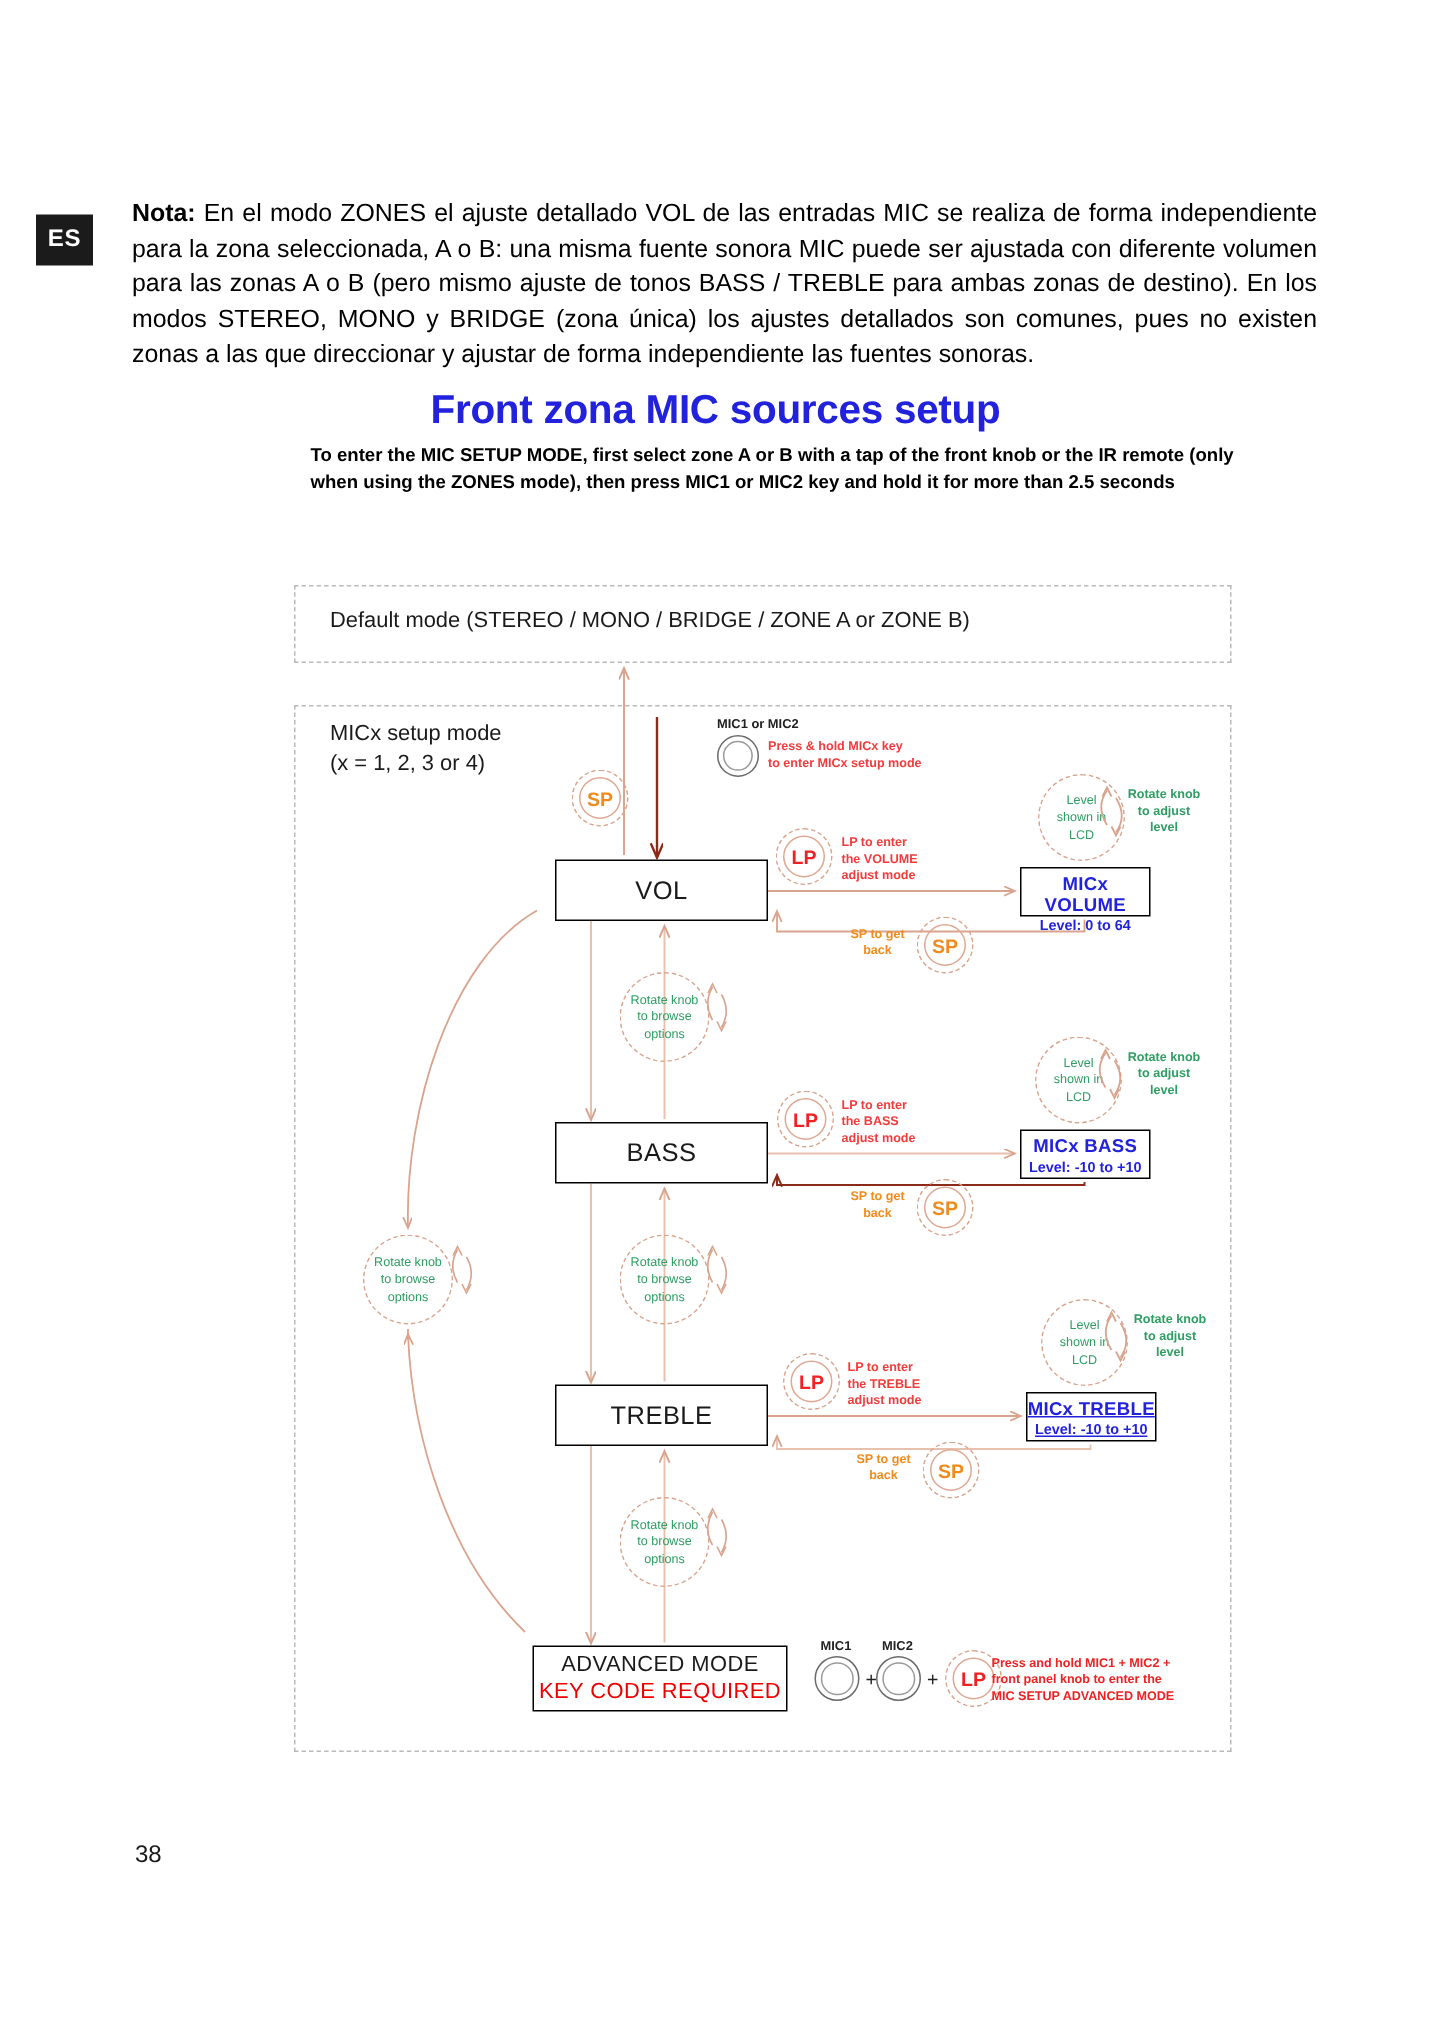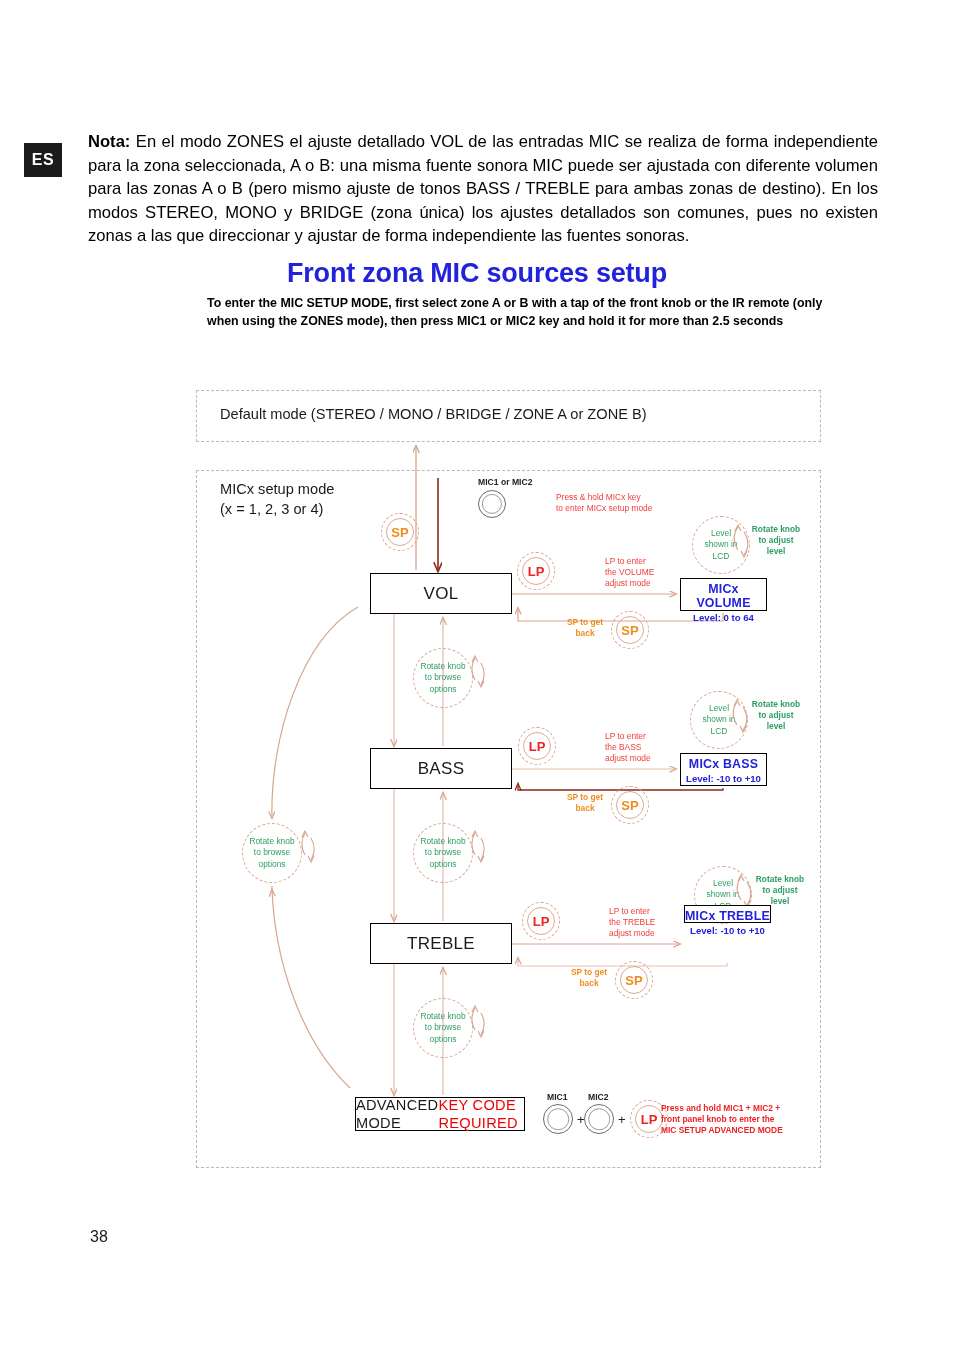--- a/index.html
+++ b/index.html
@@ -115,42 +115,42 @@
     align-items: center;
     justify-content: center;
     font-size: 17px;
     color: #1a1a1a;
     letter-spacing: .3px;
   }
   .node.vol    { left: 370px; top: 573px;  width: 142px; height: 41px; }
   .node.bass   { left: 370px; top: 748px;  width: 142px; height: 41px; }
   .node.treble { left: 370px; top: 923px;  width: 142px; height: 41px; }
   .node.adv {
-    left: 355px; top: 1097px; width: 170px; height: 34px;
-    flex-direction: row; justify-content: center; gap: 0;
+    left: 355px; top: 1097px; width: 170px; height: 44px;
+    flex-direction: column; justify-content: center; gap: 0;
     font-size: 14.6px;
   }
   .node.adv .line1 { color: #1a1a1a; line-height: 1.25; }
   .node.adv .line2 { color: #ee0000; line-height: 1.25; }
 
   
   .lcd {
     position: absolute;
     border: 1.4px solid #000;
     background: #fff;
     box-sizing: border-box;
     text-align: center;
     color: #2222dd;
     padding-top: 3px;
   }
   .lcd .name  { font-size: 12.4px; font-weight: bold; letter-spacing: .2px; }
   .lcd .range { font-size: 9.6px; font-weight: bold; margin-top: 2px; }
   .lcd.vol    { left: 680px; top: 578px;  width: 87px;  height: 33px; }
   .lcd.bass   { left: 680px; top: 753px;  width: 87px;  height: 33px; }
-  .lcd.treble { left: 684px; top: 905px;  width: 87px;  height: 18px; }
+  .lcd.treble { left: 684px; top: 928px;  width: 87px;  height: 33px; text-decoration: underline; }
 
   
   .token {
     position: absolute;
     width: 38px; height: 38px;
     border-radius: 50%;
     border: 1px dashed #d9a48e;
     box-sizing: border-box;
     display: flex; align-items: center; justify-content: center;
   }
@@ -180,21 +180,21 @@
   }
   .rot.lvl { width: 58px; height: 58px; }
 
   
   .cap {
     position: absolute;
     font-size: 8.4px;
     line-height: 1.33;
     white-space: pre-line;
   }
-  .cap.red    { color: #f23c3c; font-weight: normal; margin-left: 44px; }
+  .cap.red    { color: #f23c3c; font-weight: bold; }
   .cap.red2   { color: #ee2222; font-weight: bold; }
   .cap.orange { color: #f08c1e; font-weight: bold; text-align: center; }
   .cap.green  { color: #2e9e63; font-weight: bold; text-align: center; }
 
   
   .knob {
     position: absolute;
     border-radius: 50%;
     border: 1.4px solid #6b6b6b;
     box-sizing: border-box;

